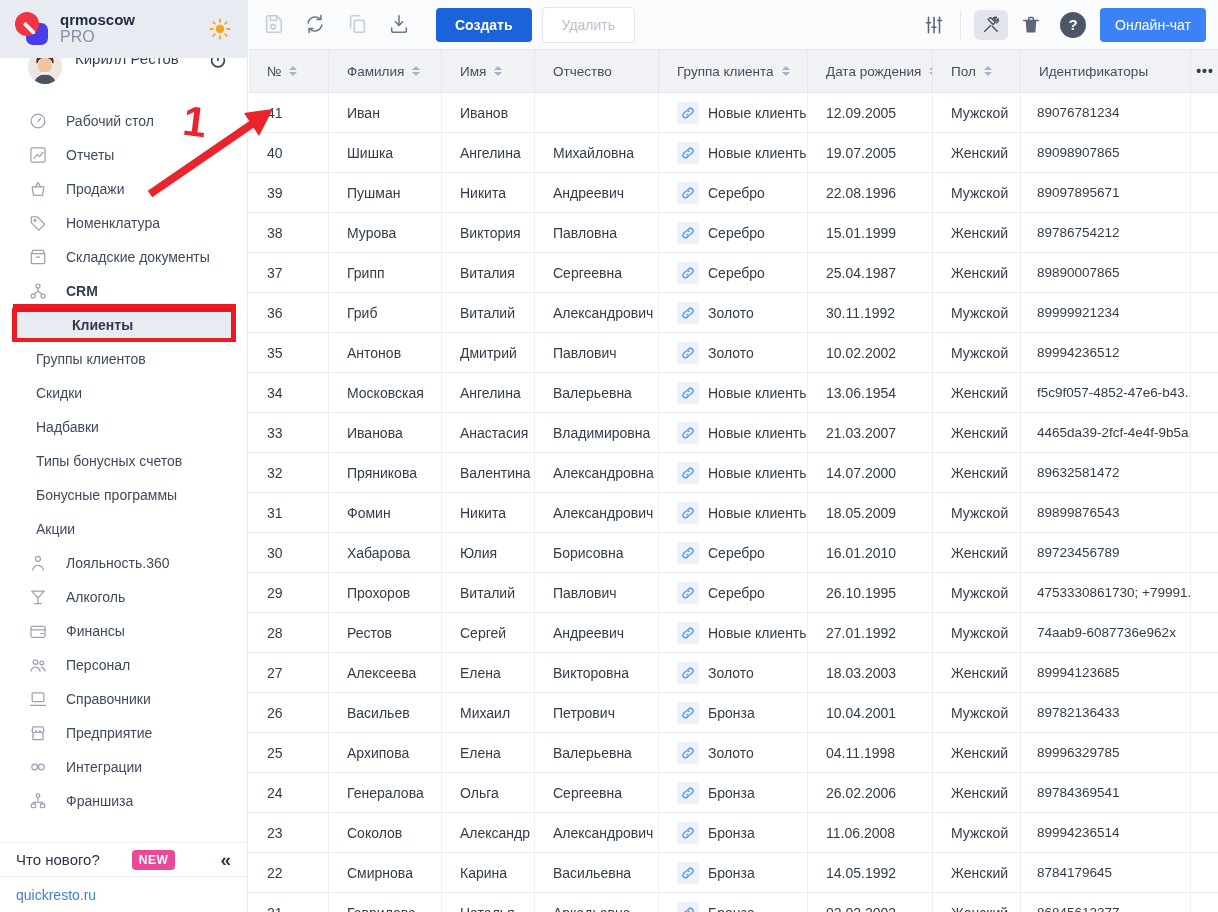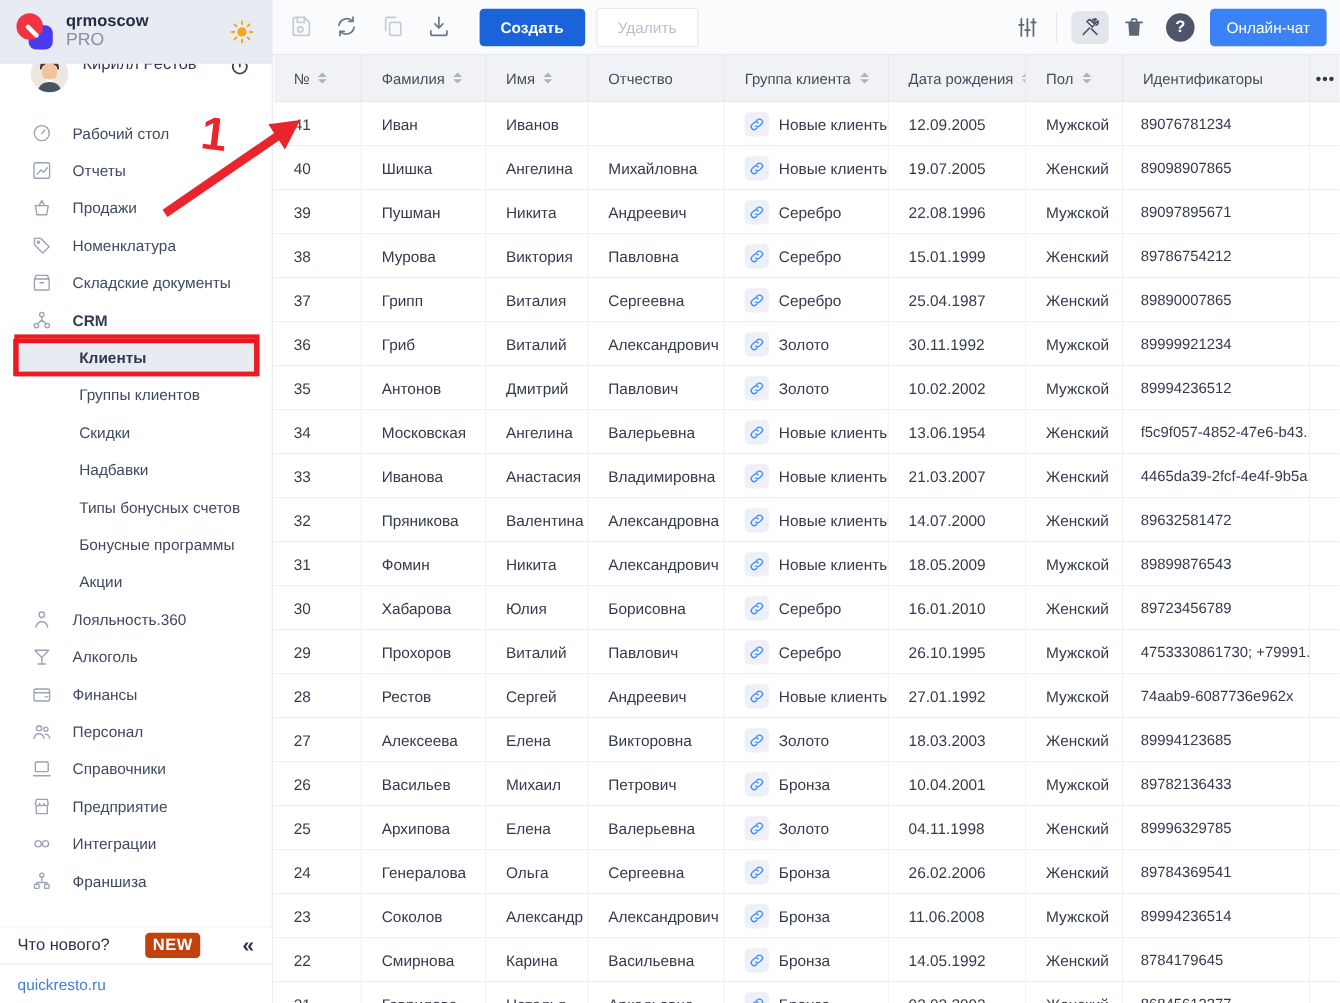--- a/index.html
+++ b/index.html
@@ -46,28 +46,28 @@
   .avatar { width:34px; height:34px; border-radius:50%; overflow:hidden; flex:none; background:#e9e4dc; }
   .user-name { margin-left:13px; font-size:15px; color:#323c50; }
   .power { margin-left:auto; width:22px; height:22px; cursor:pointer; }
   .power svg { width:22px; height:22px; stroke:#39445a; fill:none; stroke-width:1.8; stroke-linecap:round; }
   .nav { padding-top:6px; }
   .nav-item { height:34px; display:flex; align-items:center; padding-left:28px; cursor:pointer; }
   .nav-icon { width:20px; height:20px; margin-right:18px; flex:none; }
   .nav-icon svg { width:20px; height:20px; stroke:#9aa3b5; fill:none; stroke-width:1.5; stroke-linecap:round; stroke-linejoin:round; }
   .nav-label { font-size:14px; color:#3f4a5e; white-space:nowrap; }
   .nav-item.bold .nav-label { font-weight:bold; color:#333d52; }
-  .nav-item.sub { padding-left:72px; }
+  .nav-item.sub { padding-left:36px; }
   .nav-item.active-annotated { margin:0 12px; padding-left:56px; height:34px; background:#e8ebf2;
     border:4px solid #e8151d; border-radius:1px; }
   .nav-item.active-annotated .nav-label { font-weight:bold; color:#2f3950; }
   .sidebar-bottom { position:absolute; left:0; right:0; bottom:0; background:#fff; }
   .whats-new { height:34px; display:flex; align-items:center; padding:0 16px; border-top:1px solid #eef0f4;gap:22px; }
   .wn-label { font-size:15px; color:#2a3348; }
-  .new-badge { margin-left:10px; background:#c2410c; color:#fff; font-size:15px; font-weight:bold;
+  .new-badge { margin-left:10px; background:#ec4899; color:#fff; font-size:12px; font-weight:bold;
     padding:3px 7px; border-radius:4px; letter-spacing:.5px; }
   .collapse { margin-left:auto; font-size:19px; color:#2b3547; font-weight:bold; cursor:pointer; line-height:1; }
   .site-row { height:36px; display:flex; align-items:center; padding:0 16px; border-top:1px solid #eceef2; }
   .site-link { font-size:14px; color:#3f7fd6; cursor:pointer; }
 
   
   .table-wrap { position:absolute; left:249px; top:50px; right:0; bottom:0; overflow:hidden; background:#fff; }
   .thead { display:flex; height:43px; background:#f1f2f6; border-bottom:1px solid #e3e6ec; }
   .th { display:flex; align-items:center; padding-left:18px; font-size:13.5px; color:#434c5e; font-weight:500;
     border-right:1px solid #e4e7ed; overflow:hidden; white-space:nowrap; cursor:pointer; }

